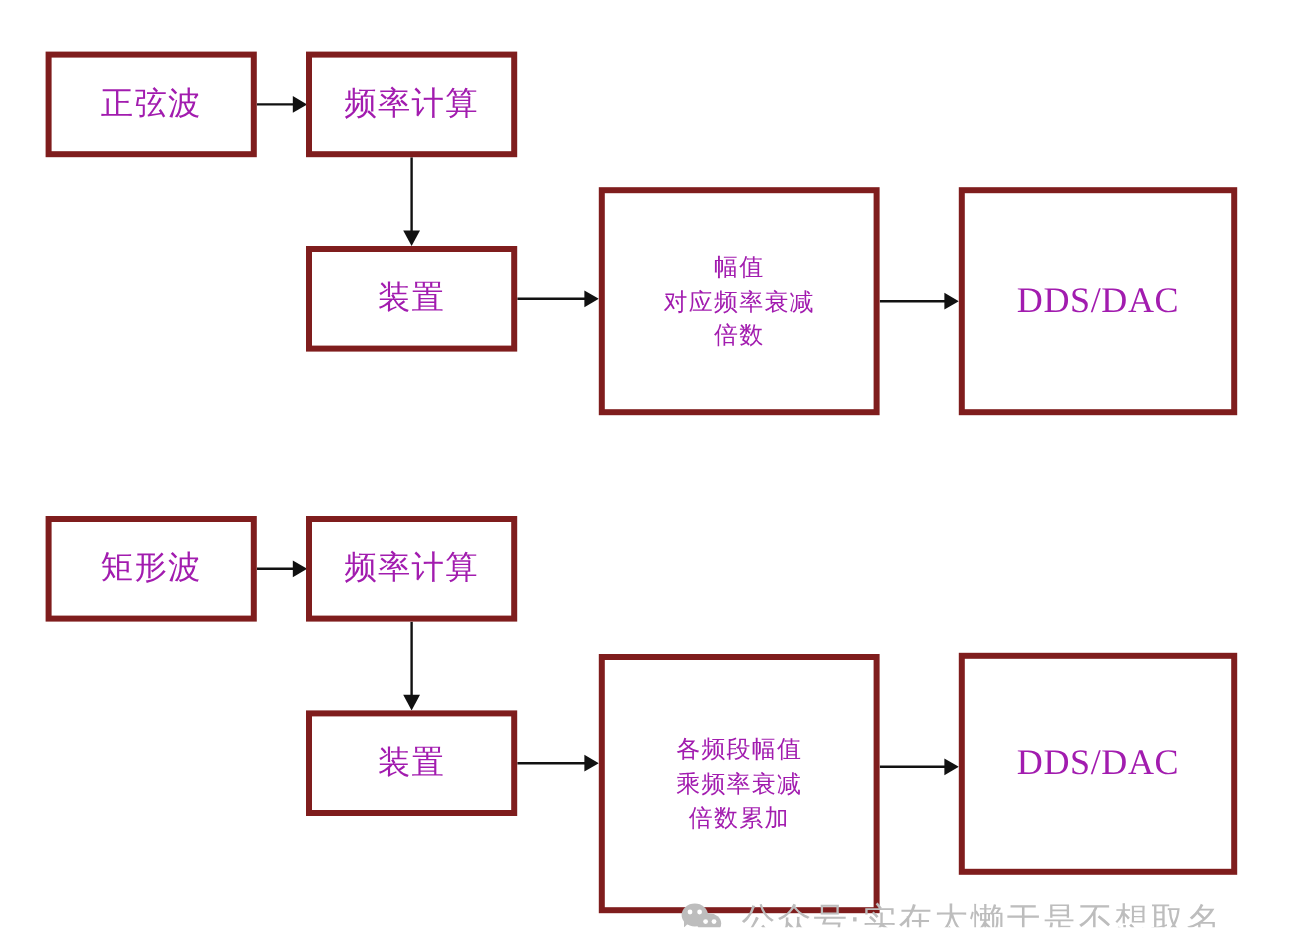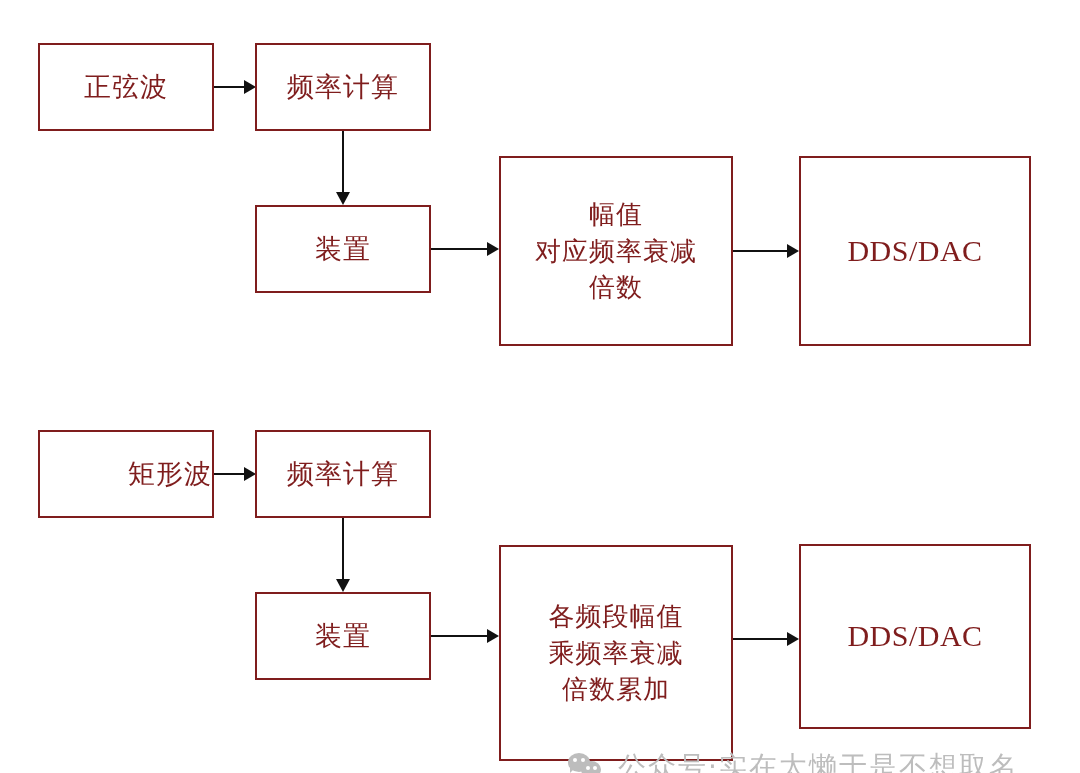--- a/index.html
+++ b/index.html
@@ -13,46 +13,46 @@
   #canvas {
     position: relative;
     width: 1080px;
     height: 773px;
     background: #ffffff;
     overflow: hidden;
   }
   .node {
     position: absolute;
     box-sizing: border-box;
-    border: 2px solid #7f1d1d;
+    border: 5px solid #7f1d1d;
     background: #ffffff;
     display: flex;
     align-items: center;
     justify-content: center;
     text-align: center;
-    color: #7f1d1d;
+    color: #a21caf;
     line-height: 1.28;
     z-index: 3;
   }
   .node .lbl {
     display: block;
     white-space: pre-line;
   }
   .cjk {
     font-family: "DejaVu Sans", "Liberation Sans", sans-serif;
     font-size: 27px;
     letter-spacing: 1px;
   }
   .latin {
     font-family: Liberation Serif, serif;
     font-size: 30px;
     letter-spacing: 0.5px;
   }
   .multiline {
-    font-size: 26px;
+    font-size: 20px;
     line-height: 1.42;
   }
 
   
   .conn {
     position: absolute;
     z-index: 2;
   }
   .conn svg {
     display: block;
@@ -158,21 +158,21 @@
     </svg>
   </div>
 
   <div class="conn" style="left:733px; top:239px; width:68px; height:24px;">
     <svg width="68" height="24" viewBox="0 0 68 24">
       <line x1="0" y1="12" x2="56" y2="12" stroke="#111111" stroke-width="2"></line>
       <polygon points="54,5 66,12 54,19" fill="#111111"></polygon>
     </svg>
   </div>
 
-  <div class="node cjk" style="left:38px; top:430px; width:176px; height:88px;justify-content:flex-end;">
+  <div class="node cjk" style="left:38px; top:430px; width:176px; height:88px;">
     <span class="lbl">矩形波</span>
   </div>
 
   <div class="node cjk" style="left:255px; top:430px; width:176px; height:88px;">
     <span class="lbl">频率计算</span>
   </div>
 
   <div class="node cjk" style="left:255px; top:592px; width:176px; height:88px;">
     <span class="lbl">装置</span>
   </div>

